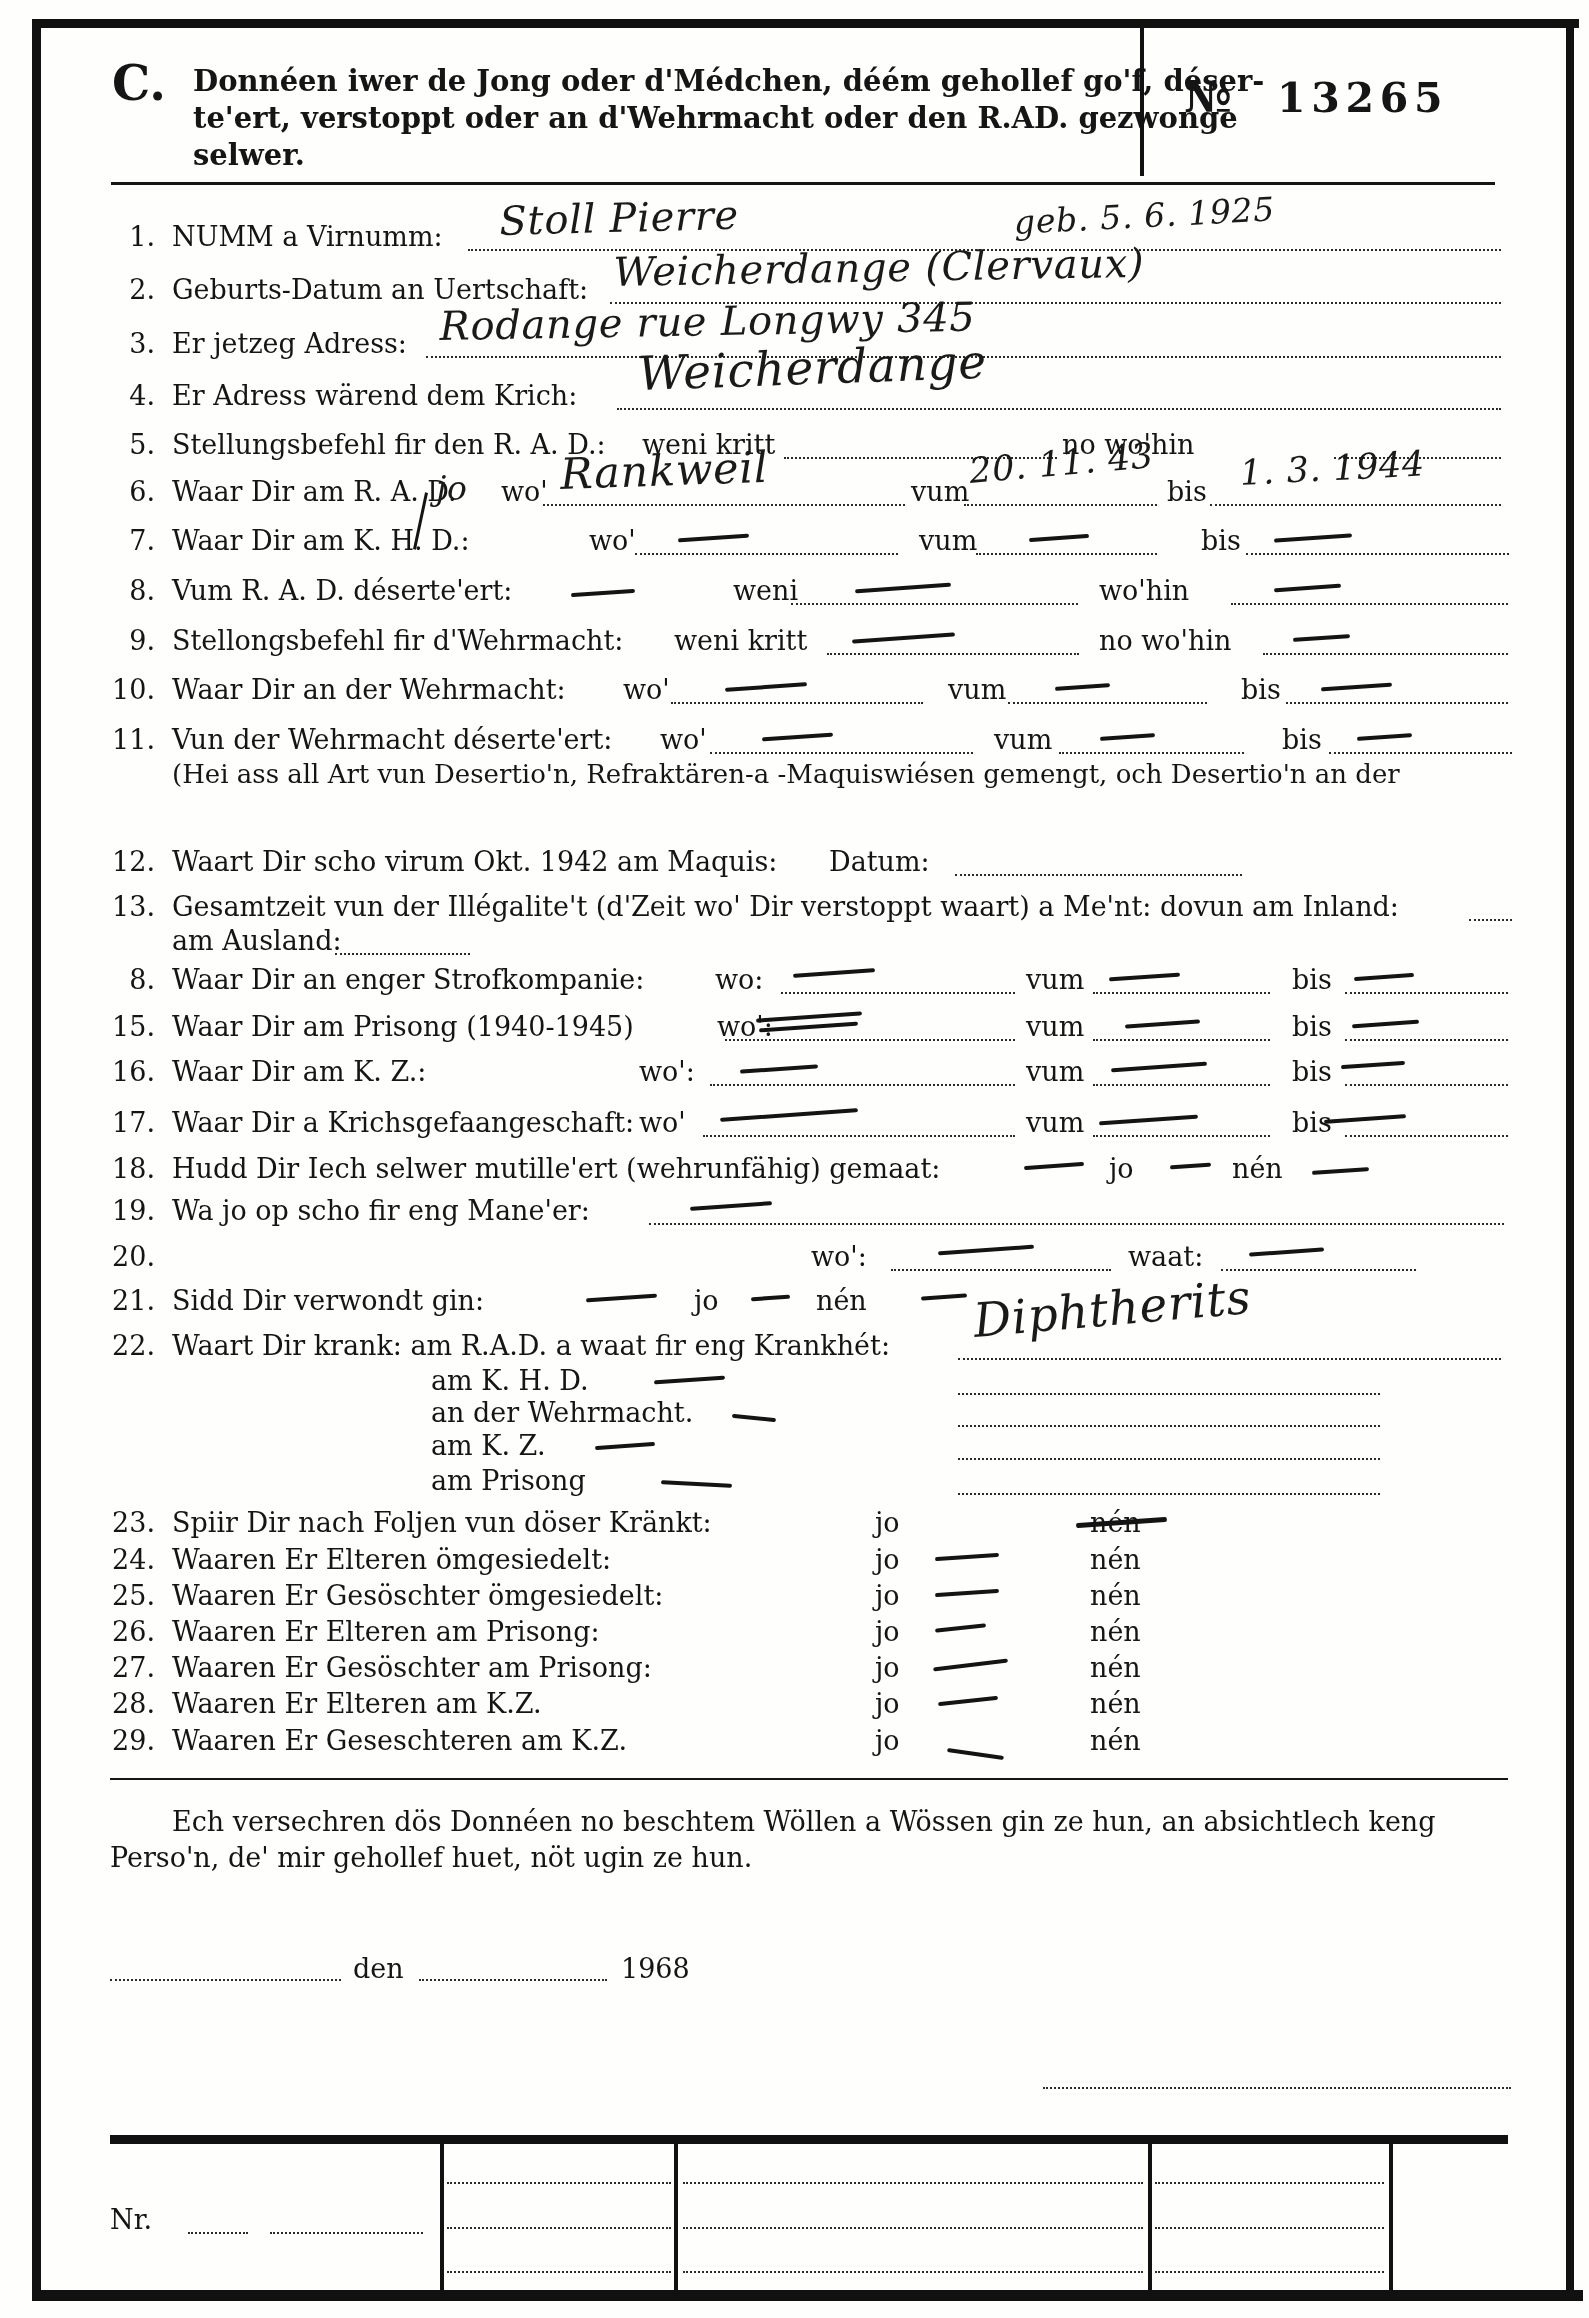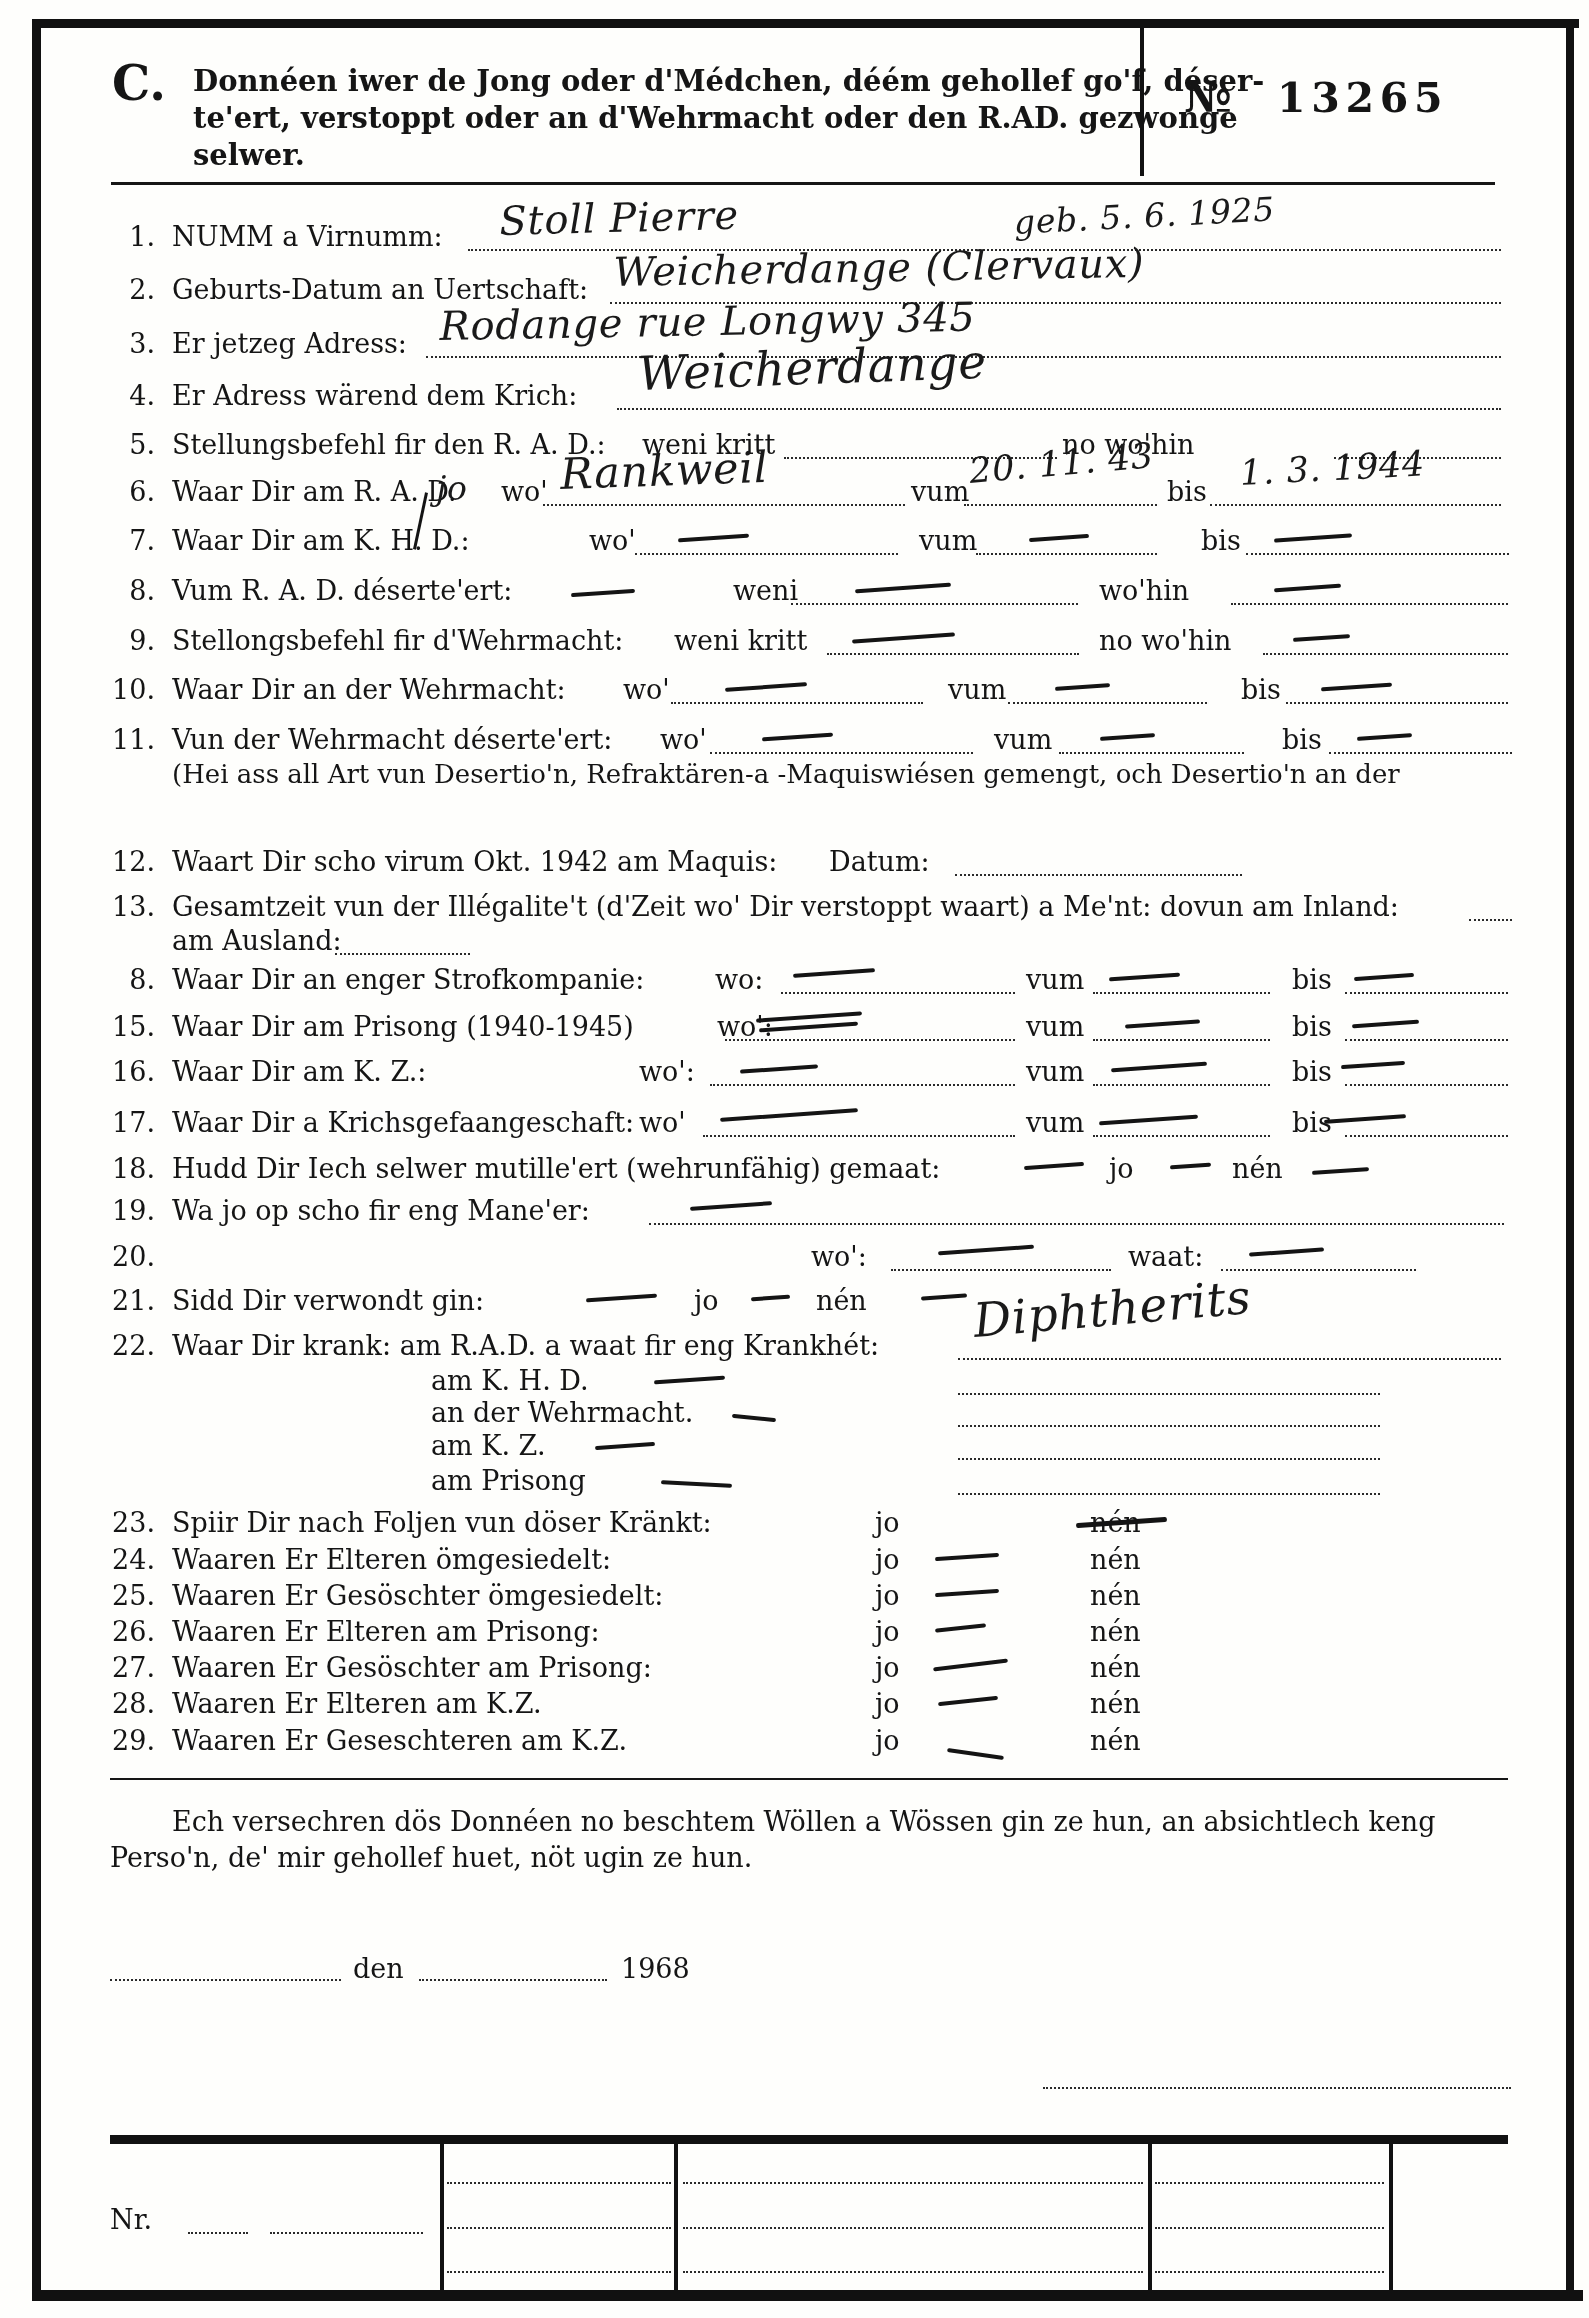--- a/index.html
+++ b/index.html
@@ -266,21 +266,21 @@
     <span class="lbl" style="left:172px">Sidd Dir verwondt gin:</span>
     <i class="dash" style="left:586px;width:71px"></i>
     <span class="lbl" style="left:694px">jo</span>
     <i class="dash" style="left:751px;width:39px"></i>
     <span class="lbl" style="left:816px">nén</span>
     <i class="dash" style="left:921px;width:46px;top:10px"></i>
   </div>
 
   <div class="row" style="top:1330px">
     <span class="num">22.</span>
-    <span class="lbl" style="left:172px">Waar Dir krank: am R.A.D. a waat fir eng Krankhét:</span>
+    <span class="lbl" style="left:172px">Waart Dir krank: am R.A.D. a waat fir eng Krankhét:</span>
     <i class="dot" style="left:958px;width:543px"></i>
     <span class="hw" style="left:976px;top:-37px;font-size:47px;transform:rotate(-5deg)">Diphtherits</span>
   </div>
   <div class="row" style="top:1365px">
     <span class="lbl" style="left:431px">am K. H. D.</span>
     <i class="dash" style="left:654px;width:71px;top:12.8px"></i>
     <i class="dot" style="left:958px;width:422px"></i>
   </div>
   <div class="row" style="top:1397px">
     <span class="lbl" style="left:431px">an der Wehrmacht.</span>

